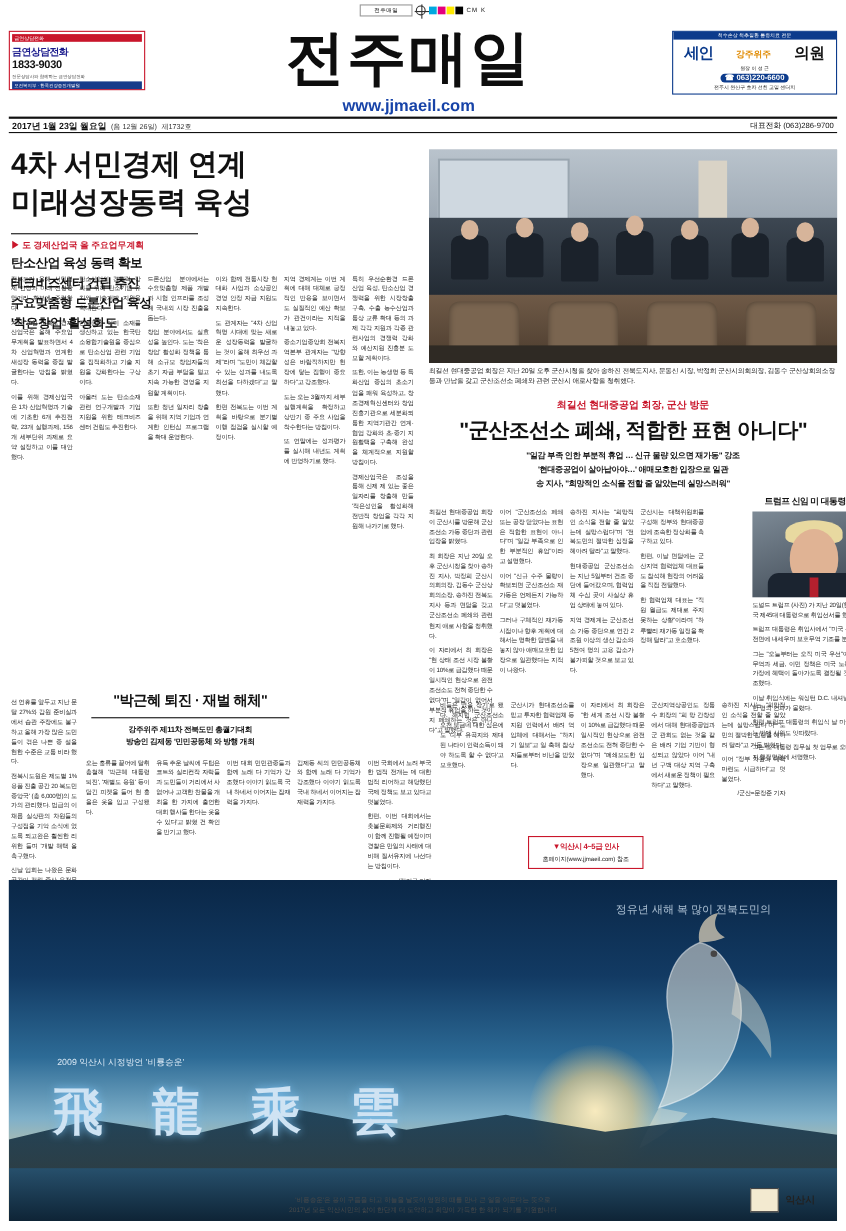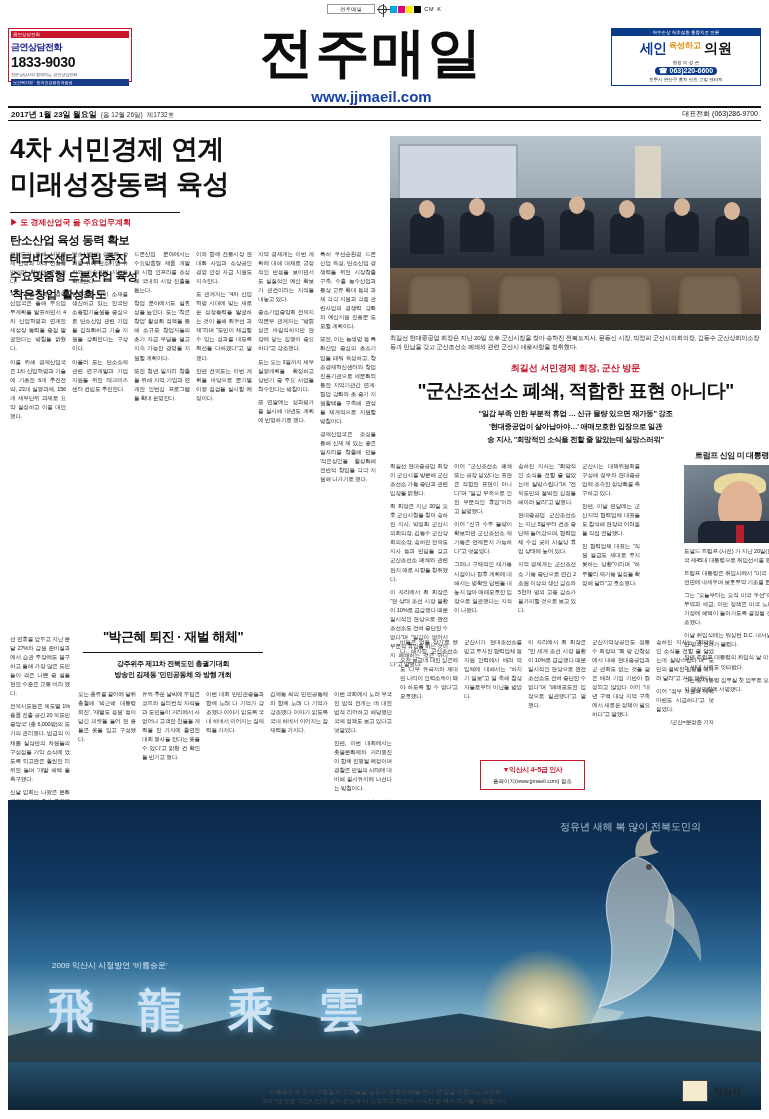--- a/index.html
+++ b/index.html
@@ -49,40 +49,40 @@
   }
   .ad-box-left {
     width: 124px; height: 54px; border: 1px solid #c9162b;
     background: #fff; padding: 2px; position: relative;
   }
   .ad-left-top {
     background: #c9162b; color:#fff; font-size:4.5px; padding:1px 2px;
     display:flex; align-items:center; gap:2px;
   }
   .ad-left-logo { font-size: 9px; font-weight: bold; color:#1a1a8c; letter-spacing:-.5px; margin-top:3px; }
-  .ad-left-num { font-size: 14px; font-weight: bold; color:#111; letter-spacing:-.3px; }
+  .ad-left-num { font-size: 10px; font-weight: bold; color:#111; letter-spacing:-.3px; }
   .ad-left-small { font-size: 4px; color:#444; margin-top:2px; }
   .ad-left-strip { background:#173b8a; color:#fff; font-size:4px; padding:1px 2px; margin-top:2px; }
 
   .title-wrap { text-align: center; flex: 1; margin-top: -2px; }
   .paper-title {
     font-size: 54px; font-weight: bold; color: #0d0d0d;
     letter-spacing: 2px; line-height: 1; font-family: "DejaVu Sans", sans-serif;
   }
   .paper-url {
     font-size: 15px; color: #1743a8; font-weight: bold; margin-top: 8px;
     font-family: "Liberation Sans", sans-serif;
   }
 
   .ad-box-right {
     width: 150px; height: 58px; border: 1px solid #0c3b8c;
     background:#fff; position: relative; overflow:hidden;
   }
   .ad-right-top { background:#0c3b8c; color:#fff; font-size:4.5px; text-align:center; padding:1px; }
-  .ad-right-main { display:flex; align-items:flex-start; justify-content:center; gap:3px; padding-top:4px; }
+  .ad-right-main { display:flex; align-items:center; justify-content:center; gap:21px; padding-top:4px; }
   .ad-right-brand { font-size:14px; font-weight:bold; color:#0c3b8c; letter-spacing:-1px;}
   .ad-right-brand2 { font-size:8px; color:#e08a00; font-weight:bold;}
   .ad-right-brand3 { font-size:14px; font-weight:bold; color:#111; }
   .ad-right-line { font-size:4.5px; color:#222; text-align:center; margin-top:2px;}
   .ad-right-tel { font-size:7px; font-weight:bold; color:#fff; background:#0c3b8c; border-radius:6px; padding:0 4px; display:inline-block;}
 
   
   .dateline {
     position: absolute; top: 106px; left: 8px; width: 753px; height: 15px;
     border-top: 2px solid #111; border-bottom: 1px solid #111;
@@ -289,21 +289,21 @@
 
     <div class="title-wrap">
       <div class="paper-title">전주매일</div>
       <div class="paper-url">www.jjmaeil.com</div>
     </div>
 
     <div class="ad-box-right">
       <div class="ad-right-top">척수손상 척추질환 통증치료 전문</div>
       <div class="ad-right-main">
         <span class="ad-right-brand">세인</span>
-        <span class="ad-right-brand2">육성하고</span>
+        <span class="ad-right-brand2">강주위주</span>
         <span class="ad-right-brand3">의원</span>
       </div>
       <div class="ad-right-line">원장  이  성  근</div>
       <div class="ad-right-line">
         <span class="ad-right-tel">☎ 063)220-6600</span>
       </div>
       <div class="ad-right-line">전주시 완산구 효자 선친 고밀 센터지</div>
     </div>
   </div>
 
@@ -382,21 +382,21 @@
     <p>중소기업중앙회 전북지역본부 관계자는 "방향성은 바람직하지만 현장에 닿는 집행이 중요하다"고 강조했다.</p>
     <p>도는 오는 3월까지 세부 실행계획을 확정하고 상반기 중 주요 사업을 착수한다는 방침이다.</p>
     <p>또 연말에는 성과평가를 실시해 내년도 계획에 반영하기로 했다.</p>
   </div>
   <div class="col c6">
     <p>특히 우선순환경 드론산업 육성, 탄소산업 경쟁력을 위한 시장창출 구축, 수출 농수산업과 통상 교류 확대 등의 과제 각각 지원과 각종 관련사업의 경쟁력 강화와 예산지원 진흥분 도모할 계획이다.</p>
     <p>또한, 이는 농생명 등 특화산업 중심의 초소기업을 패워 육성하고, 창조경제혁신센터와 창업진흥기관으로 세분화되 통한 지역기관간 연계·협업 강화와 초·중기 지원활택을 구축해 완성을 체계적으로 지원할 방침이다.</p>
     <p>경제산업국은 조성을 통해 신제 제 있는 좋은 일자리를 창출해 만들 '적은성인을 활성화해 전반적 창업을 각각 지원해 나가기로 했다.</p>
   </div>
 
-  <div class="r-kicker">최길선 서민경제 회장, 군산 방문</div>
+  <div class="r-kicker">최길선 현대중공업 회장, 군산 방문</div>
   <div class="r-head">"군산조선소 폐쇄, 적합한 표현 아니다"</div>
   <div class="r-subs" style="white-space:pre-line;">"일감 부족 인한 부분적 휴업 … 신규 물량 있으면 재가동" 강조
 '현대중공업이 살아납아야…' 애매모호한 입장으로 일관
 송 지사, "희망적인 소식을 전할 줄 알았는데 실망스러워"</div>
 
   <div class="col rc1">
     <p>최길선 현대중공업 회장이 군산시를 방문해 군산조선소 가동 중단과 관련 입장을 밝혔다.</p>
     <p>최 회장은 지난 20일 오후 군산시청을 찾아 송하진 지사, 박정희 군산시의회의장, 김동수 군산상회의소장, 송하진 전북도지사 등과 면담을 갖고 군산조선소 폐쇄와 관련 현지 애로 사항을 청취했다.</p>
     <p>이 자리에서 최 회장은 "현 상태 조선 시장 불황이 10%로 급감했다 때문 일시적인 현상으로 완전 조선소도 전혀 중단한 수 없다"며 "일감이 없어서 부분적 휴업을 하는 것이지 폐쇄하는 것은 아니다"고 말했다.</p>
   </div>

